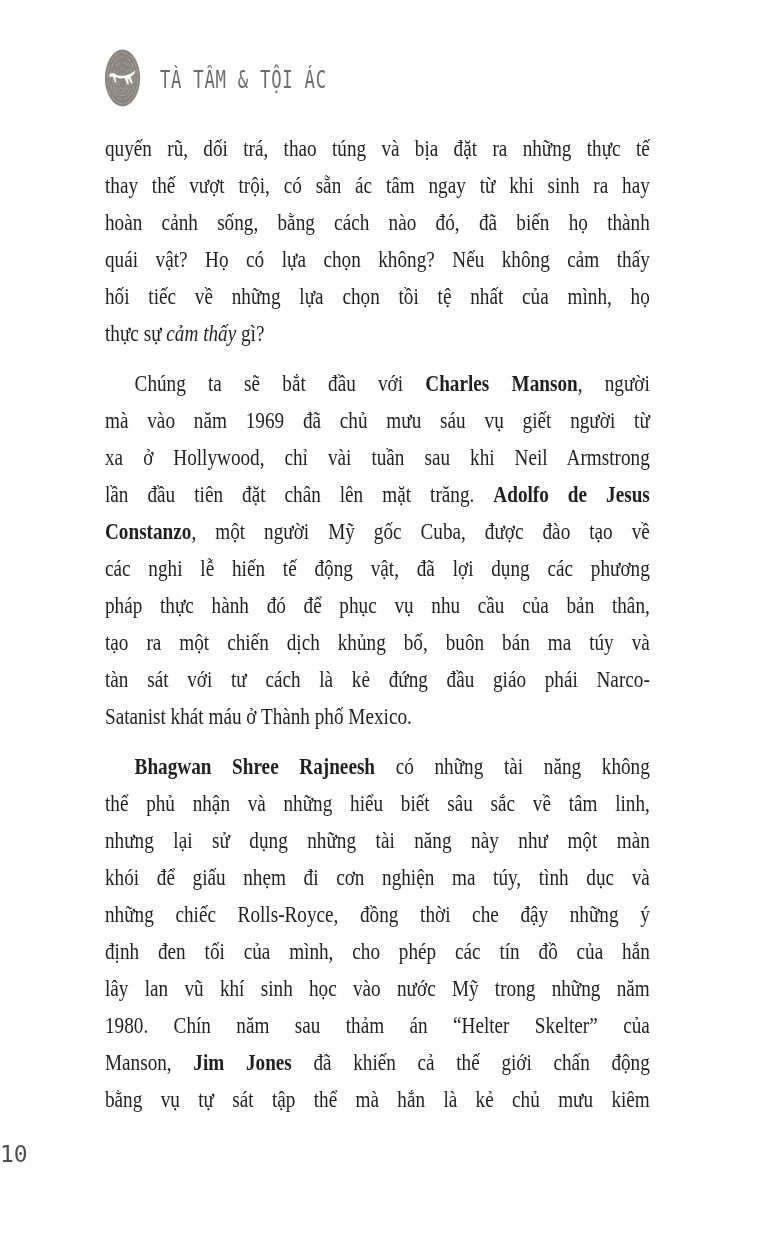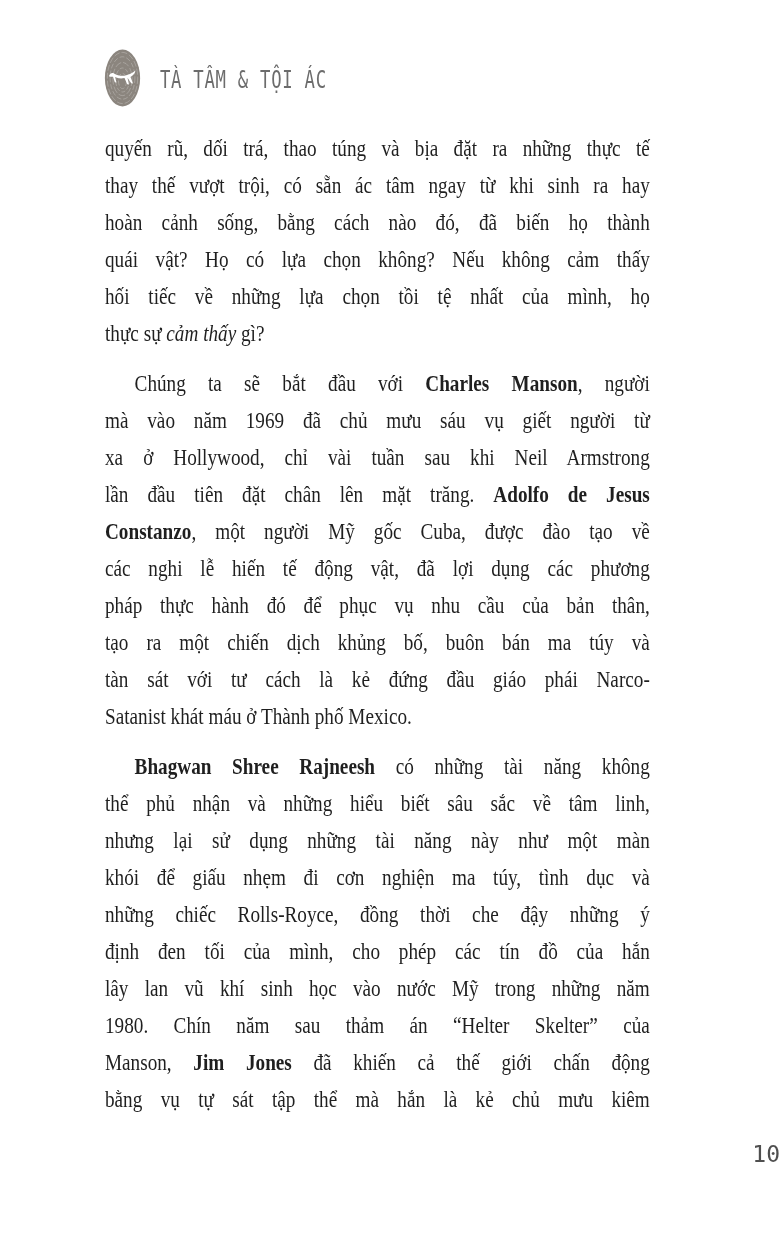--- a/index.html
+++ b/index.html
@@ -62,21 +62,21 @@
   .line.indent { text-indent: 37px; }  
   .b { font-weight: bold; }
   .i { font-style: italic; }
 
   
   .pagenum {
     position: absolute;
     left: 0;
     top: 1141px;
     width: 780px;
-    text-align: right;
+    text-align: left;
     font-family: "DejaVu Sans Mono", "Liberation Mono", monospace;
     font-size: 23px;
     color: #4f4f4f;
   }
 </style>
 </head>
 <body>
 
 <div class="page">
 

